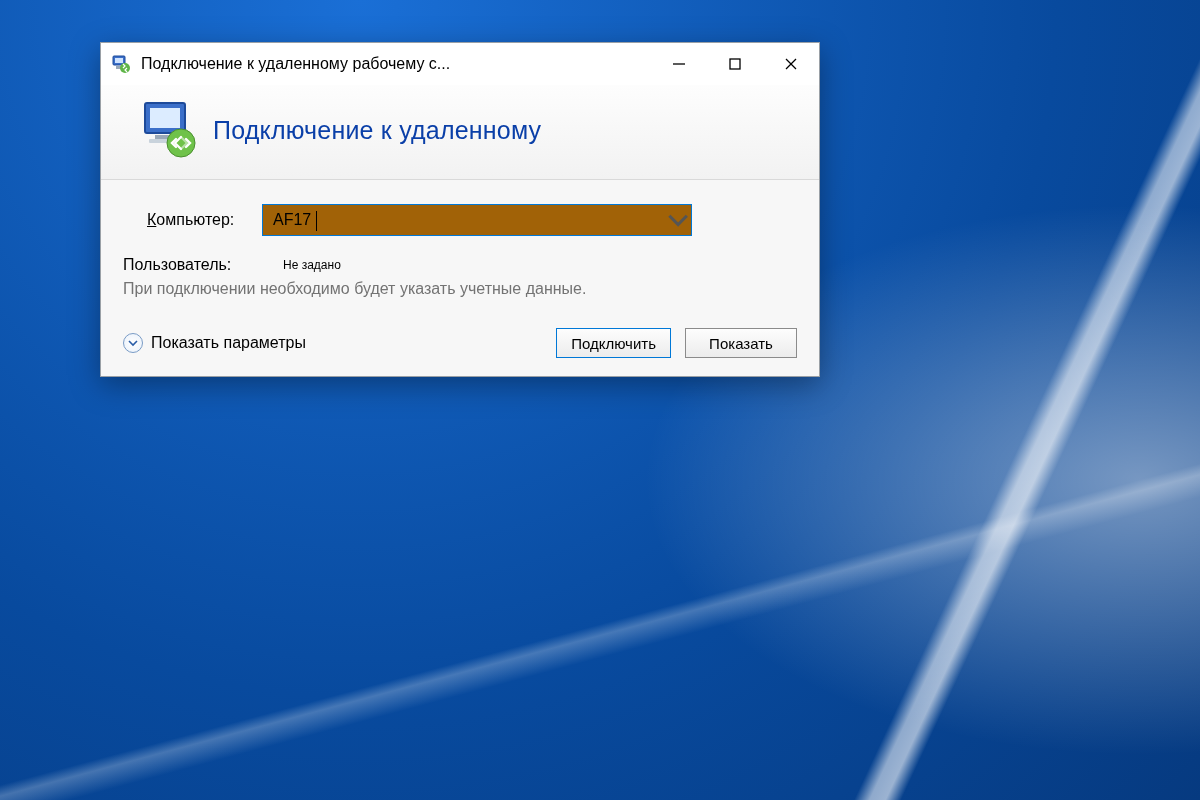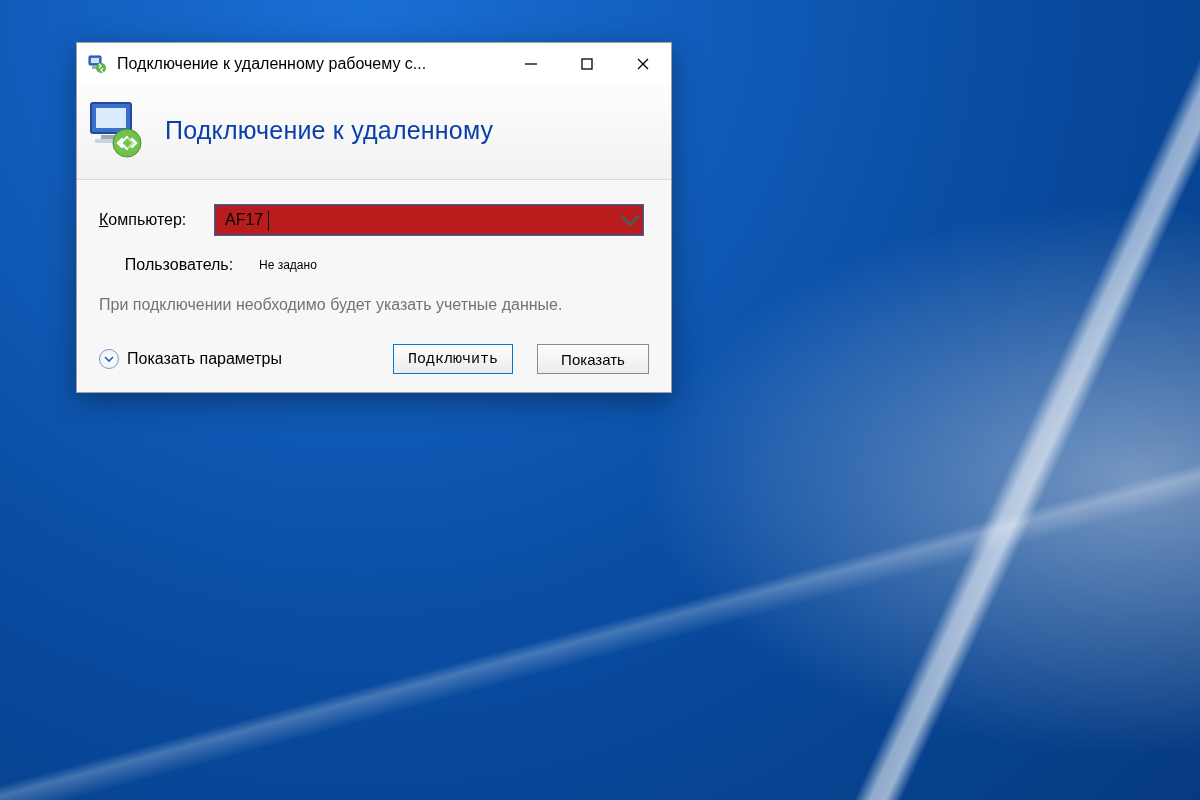--- a/index.html
+++ b/index.html
@@ -16,23 +16,23 @@
       position: absolute;
       inset: 0;
       background:
         radial-gradient(ellipse 900px 500px at 95% 60%, rgba(255,255,255,0.45), transparent 55%),
         linear-gradient(115deg, transparent 78%, rgba(255,255,255,0.55) 79%, rgba(255,255,255,0.6) 80%, transparent 81%),
         linear-gradient(165deg, transparent 70%, rgba(255,255,255,0.25) 71%, transparent 73%),
         radial-gradient(circle at 30% 0%, #1a6fd6 0%, #084a9e 60%, #063a80 100%);
     }
     .window {
       position: absolute;
-      left: 76px;
+      left: 100px;
       top: 42px;
-      width: 596px;
+      width: 720px;
       background: #fff;
       border: 1px solid #9aa0a6;
       box-shadow: 0 8px 28px rgba(0,0,0,.35);
     }
     
     .titlebar {
       height: 42px;
       background: #ffffff;
       display: flex;
       align-items: center;
@@ -59,24 +59,24 @@
       display: flex;
       align-items: center;
       justify-content: center;
       cursor: pointer;
     }
     .win-btn svg { width: 14px; height: 14px; }
     
     .banner {
       background: linear-gradient(#fdfdfd, #f2f2f2);
       border-bottom: 1px solid #d9d9d9;
-      padding: 14px 20px 18px 8px;
-      display: flex;
-      align-items: center;
-      gap: 18px;
+      padding: 14px 20px 18px 38px;
+      display: flex;
+      align-items: center;
+      gap: 12px;
     }
     .banner-icon {
       width: 62px; height: 62px; flex: 0 0 auto;
     }
     .banner-text .line1 {
       font-size: 25px;
       color: #0a3fa8;
       font-weight: 400;
       letter-spacing: .2px;
     }
@@ -84,32 +84,32 @@
       font-size: 29px;
       color: #0a3fa8;
       font-weight: 700;
     }
     
     .body {
       background: #f7f7f7;
       padding: 24px 22px 18px 22px;
     }
     .row { display: flex; align-items: center; }
-    .row-computer { margin-bottom: 20px; }
+    .row-computer { margin-bottom: 20px; margin-left: 24px; }
     .label {
       font-size: 16px;
       color: #000;
       width: 115px;
     }
     .underline-first::first-letter { text-decoration: underline; }
     .combo {
       flex: 1;
       height: 32px;
       border: 1px solid #0078d7;
-      background: #b91c1c;
+      background: #a16207;
       display: flex;
       align-items: center;
       position: relative;
       max-width: 430px;
     }
     .combo input {
       border: none;
       outline: none;
       height: 100%;
       width: 100%;
@@ -127,34 +127,34 @@
       cursor: pointer;
     }
     .caret-cursor {
       position: absolute;
       left: 53px;
       top: 6px;
       width: 1px;
       height: 20px;
       background: #000;
     }
-    .row-user { margin-bottom: 20px; text-align: center; }
+    .row-user { margin-bottom: 4px; }
     .user-label { width: 160px; }
     .user-value { font-size: 12px; }
     .info-text {
       font-size: 16px;
       color: #737373;
       margin-bottom: 28px;
       line-height: 1.4;
       max-width: 520px;
     }
     .footer {
       display: flex;
       align-items: center;
-      gap: 24px;
+      gap: 14px;
     }
     .expand-btn {
       display: flex;
       align-items: center;
       gap: 8px;
       cursor: pointer;
       font-size: 16px;
     }
     .expand-icon {
       width: 20px; height: 20px;
@@ -170,21 +170,21 @@
     .btn {
       min-width: 112px;
       height: 30px;
       border: 1px solid #8b8b8b;
       background: linear-gradient(#fdfdfd, #ececec);
       font-size: 15px;
       font-family: inherit;
       cursor: pointer;
       padding: 0 14px;
     }
-    .btn.primary { border: 1px solid #0078d7; font-family: Liberation Mono, monospace; }
+    .btn.primary { border: 1px solid #0078d7; }
   </style>
 </head>
 <body>
 
 <div class="bg-rays"></div>
 
 <div class="window">
 
   <div class="titlebar">
     <span class="titlebar-icon">

